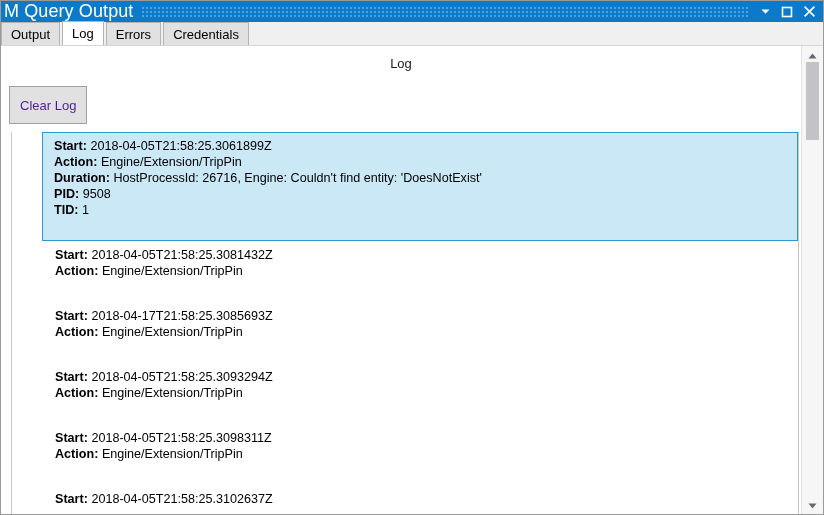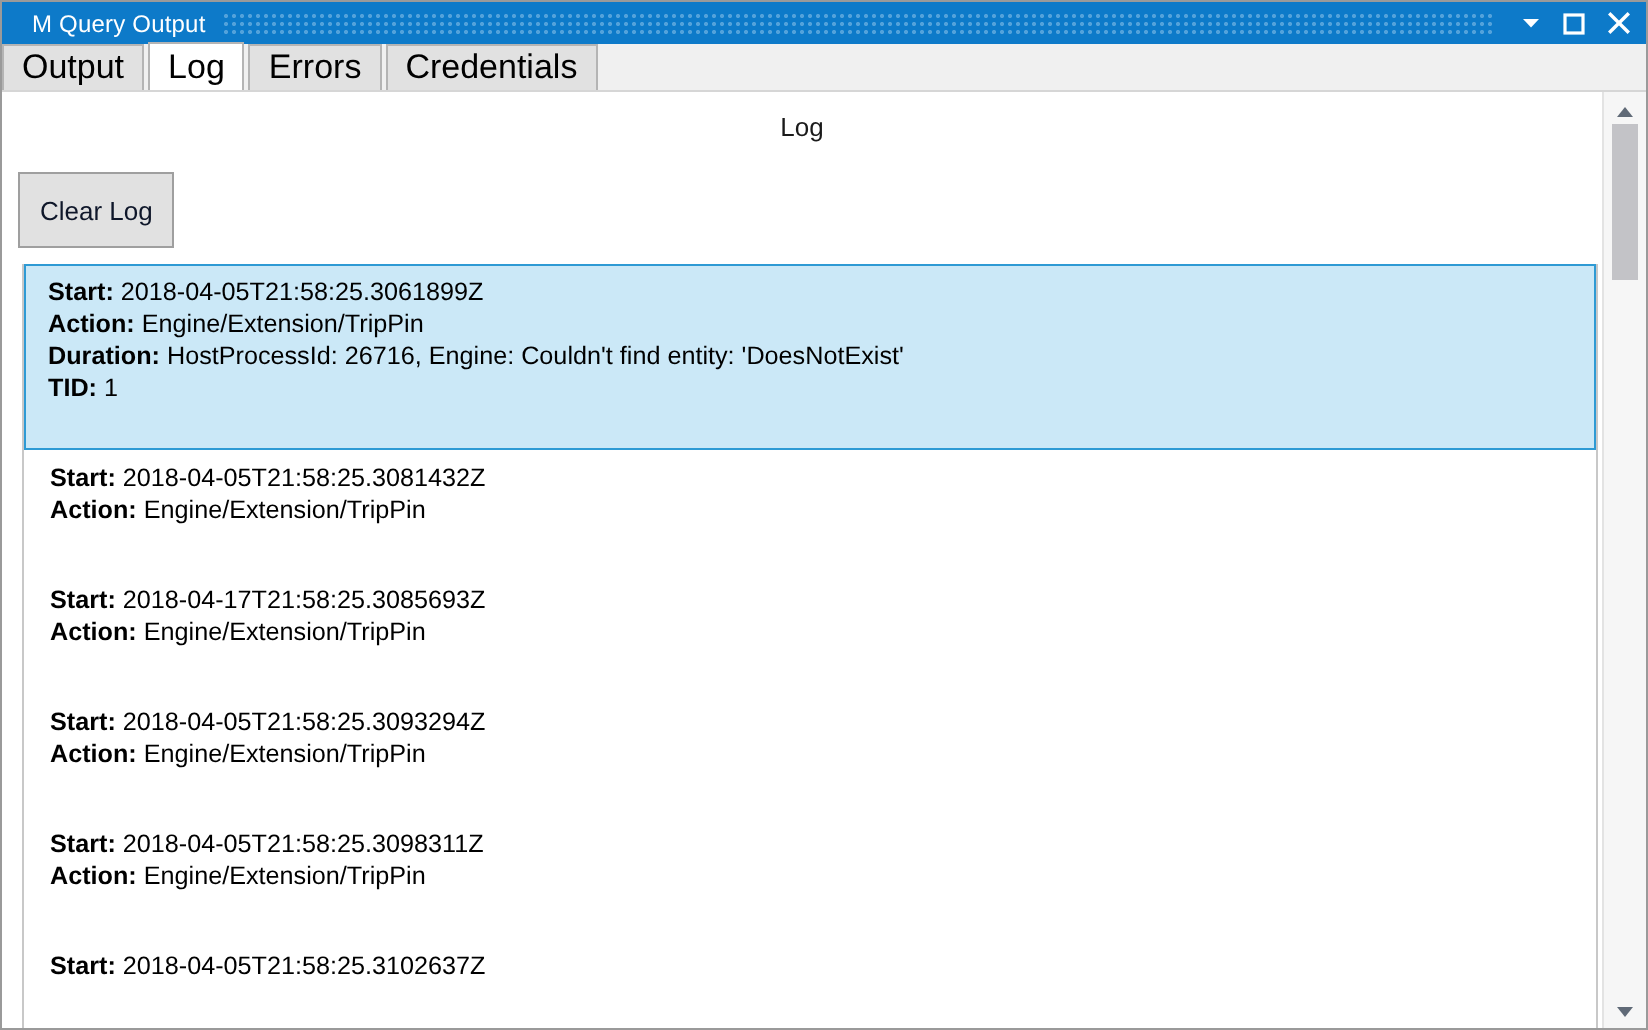--- a/index.html
+++ b/index.html
@@ -28,22 +28,22 @@
     left: 0; top: 0;
     width: 824px;
     height: 21px;
     background: #0d7ac9;
     display: flex;
     align-items: center;
     box-sizing: border-box;
   }
   .titlebar-text {
     color: #ffffff;
-    font-size: 12px;
-    padding-left: 15px;
+    font-size: 18px;
+    padding-left: 3px;
     white-space: nowrap;
     letter-spacing: 0.1px;
   }
   .titlebar-grip {
     flex: 1 1 auto;
     height: 11px;
     margin: 0 6px 0 9px;
     background-image:
       radial-gradient(circle at 1px 1px, #53a2db 1px, transparent 1.1px);
     background-size: 4px 4px;
@@ -77,21 +77,21 @@
     display: flex;
     align-items: flex-end;
     border-bottom: 1px solid #d6d6d6;
   }
   .tab {
     height: 23px;
     margin-right: 2px;
     padding: 0 9px;
     display: flex;
     align-items: center;
-    font-size: 17px;
+    font-size: 13px;
     color: #000000;
     background: #e1e1e1;
     border: 1px solid #b4b4b4;
     border-bottom: none;
     box-sizing: border-box;
     cursor: default;
     white-space: nowrap;
   }
   .tab.active {
     background: #ffffff;
@@ -128,38 +128,39 @@
     gap: 6px;
   }
   .btn {
     min-width: 72px;
     height: 38px;
     padding: 0 10px;
     background: #e1e1e1;
     border: 1px solid #9f9f9f;
     font-family: "Liberation Sans", sans-serif;
     font-size: 13px;
-    color: #0f172a;
+    color: #4c1d95;
     cursor: default;
     box-sizing: border-box;
   }
 
   
   .log-list {
     position: absolute;
     left: 10px;
     top: 86px;
     width: 788px;
     height: 383px;
     border-left: 1px solid #c8c8c8;
     border-right: 1px solid #c8c8c8;
     border-top: none;
     box-sizing: border-box;
     overflow: hidden;
     background: #ffffff;
+    padding-left: 30px;
   }
 
   .entry {
     box-sizing: border-box;
     padding: 5px 2px 5px 12px;
     border: 1px solid transparent;
     background: transparent;
   }
   .entry.selected {
     background: #cbe8f7;
@@ -267,20 +268,24 @@
         </div>
         <div class="entry-line">
           <span class="k">Action: </span>
           <span class="v">Engine/Extension/TripPin</span>
         </div>
         <div class="entry-line">
           <span class="k">Duration: </span>
           <span class="v">HostProcessId: 26716, Engine: Couldn't find entity: 'DoesNotExist'</span>
         </div>
         <div class="entry-line">
+          <span class="k">PID: </span>
+          <span class="v">9508</span>
+        </div>
+        <div class="entry-line">
           <span class="k">TID: </span>
           <span class="v">1</span>
         </div>
         <div class="entry-gap"></div>
       </div>
 
       <div class="entry">
         <div class="entry-line">
           <span class="k">Start: </span>
           <span class="v">2018-04-05T21:58:25.3081432Z</span>

